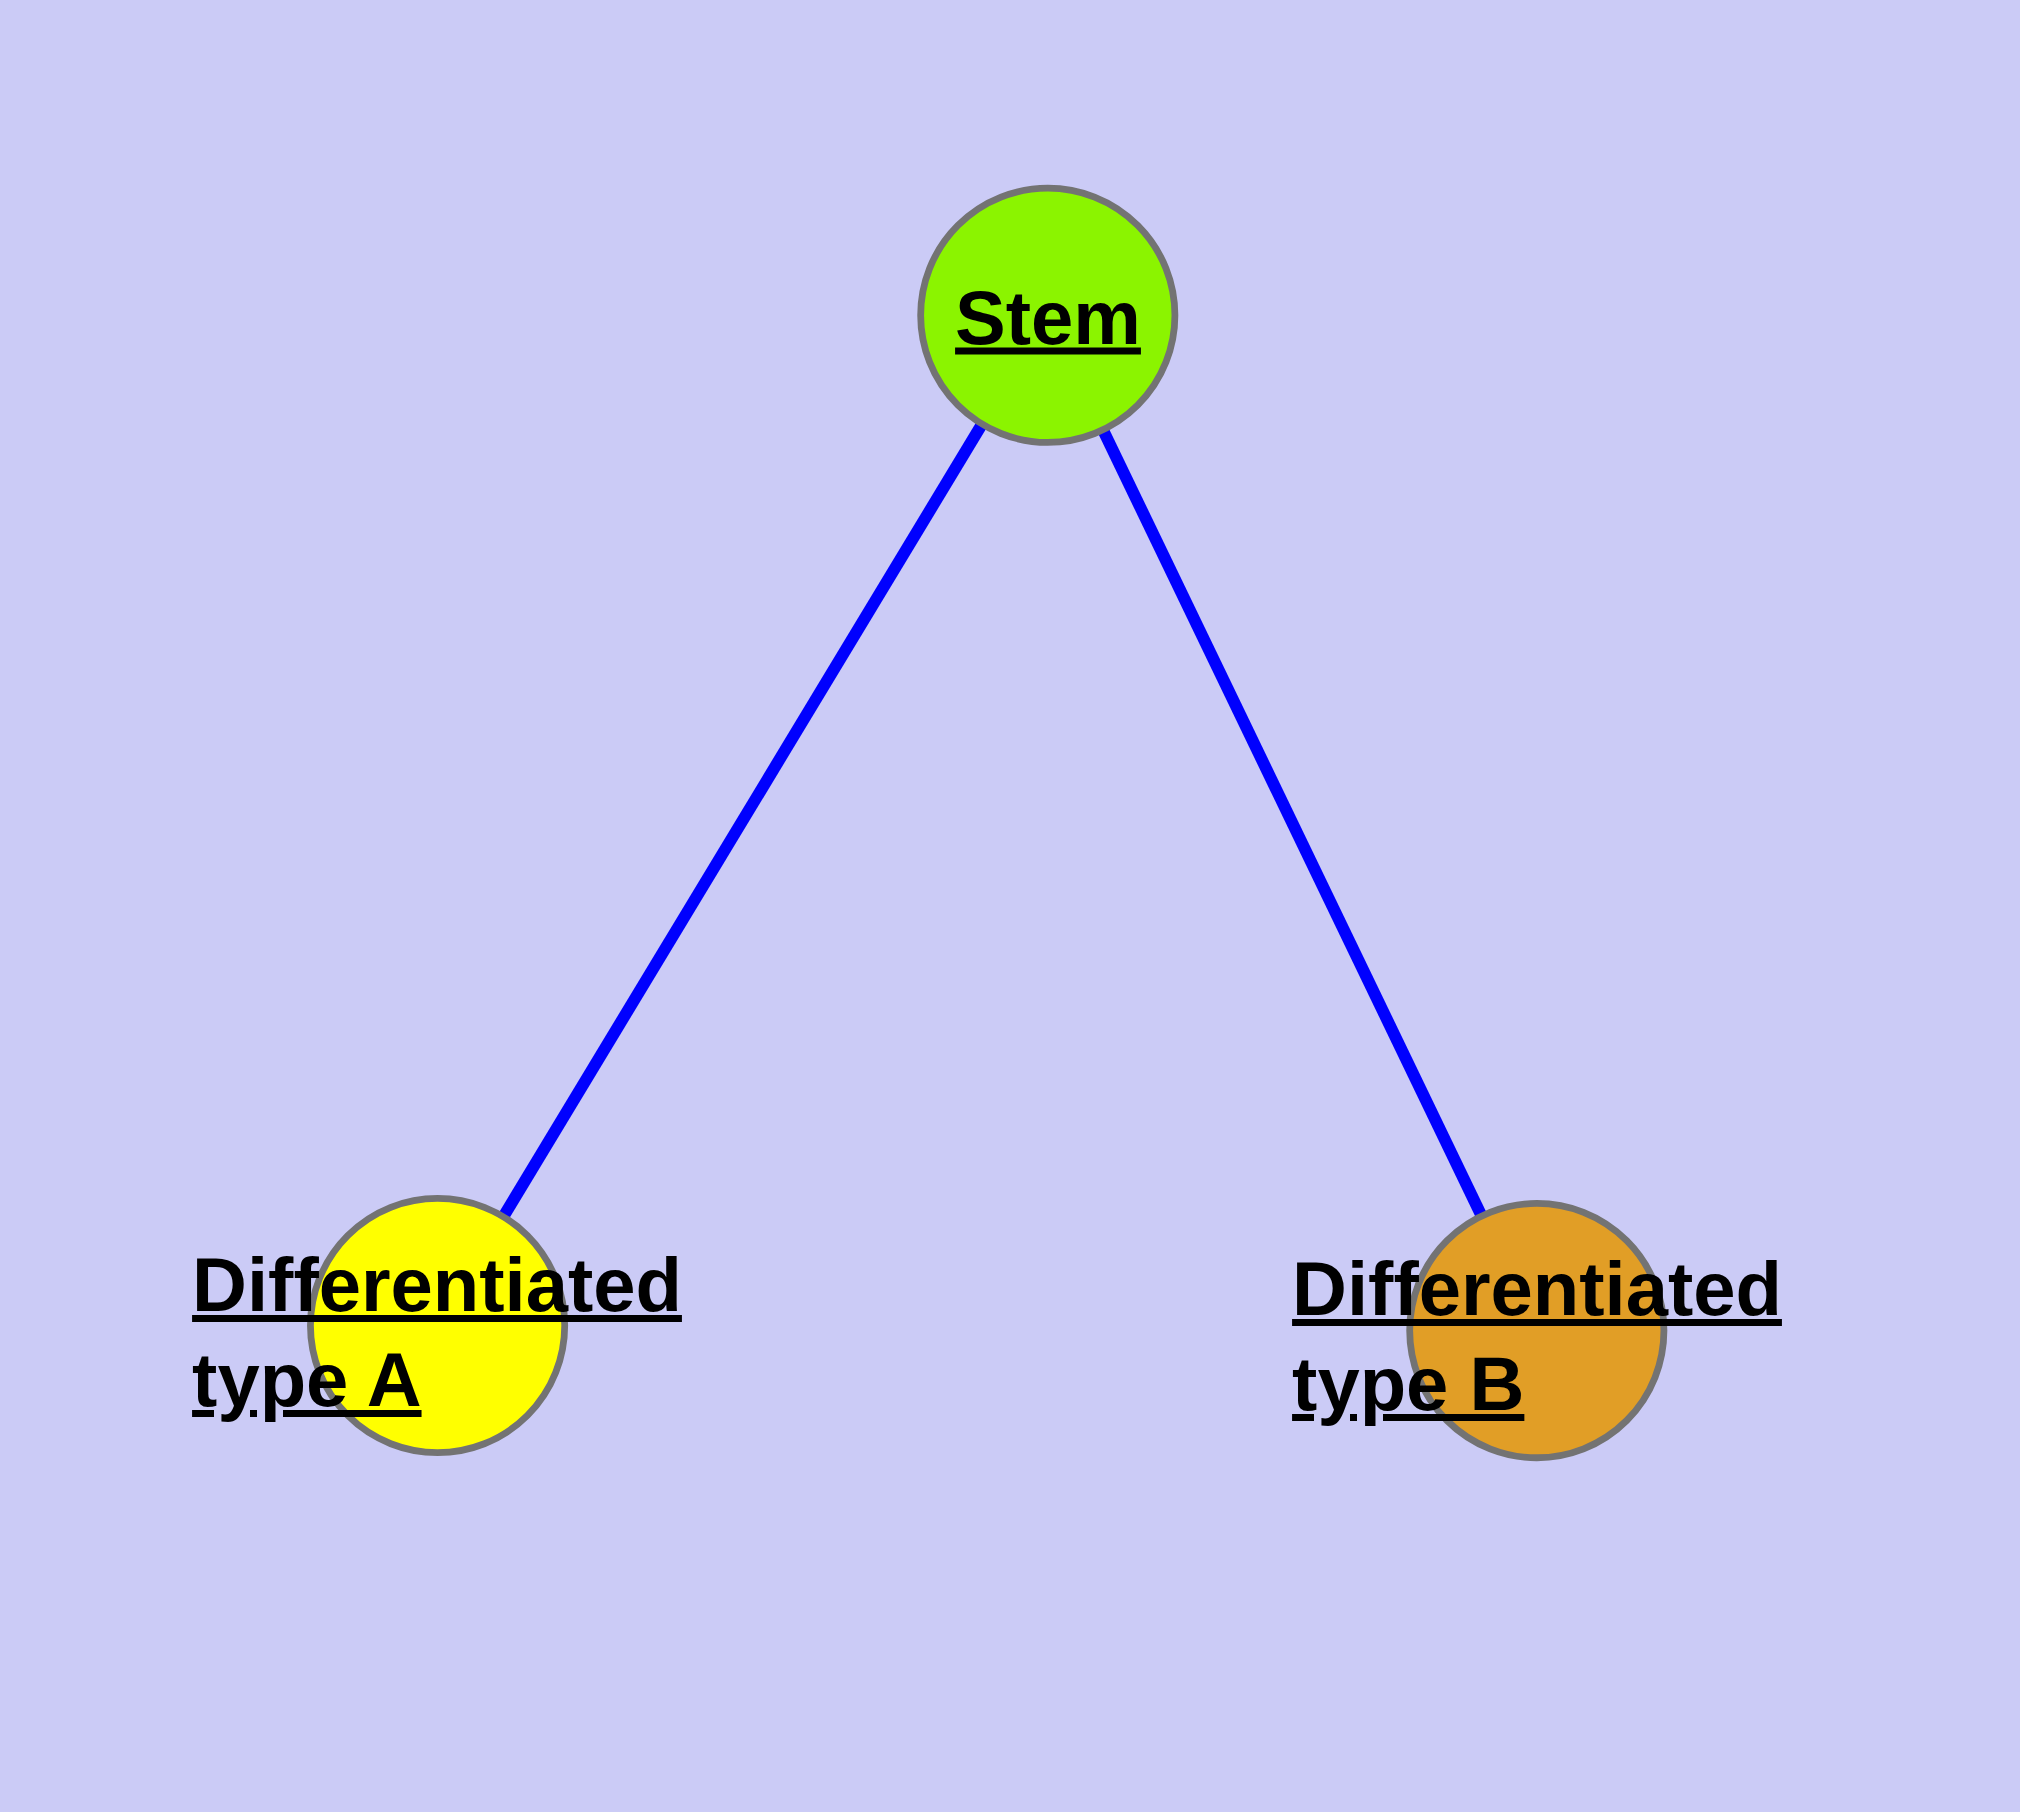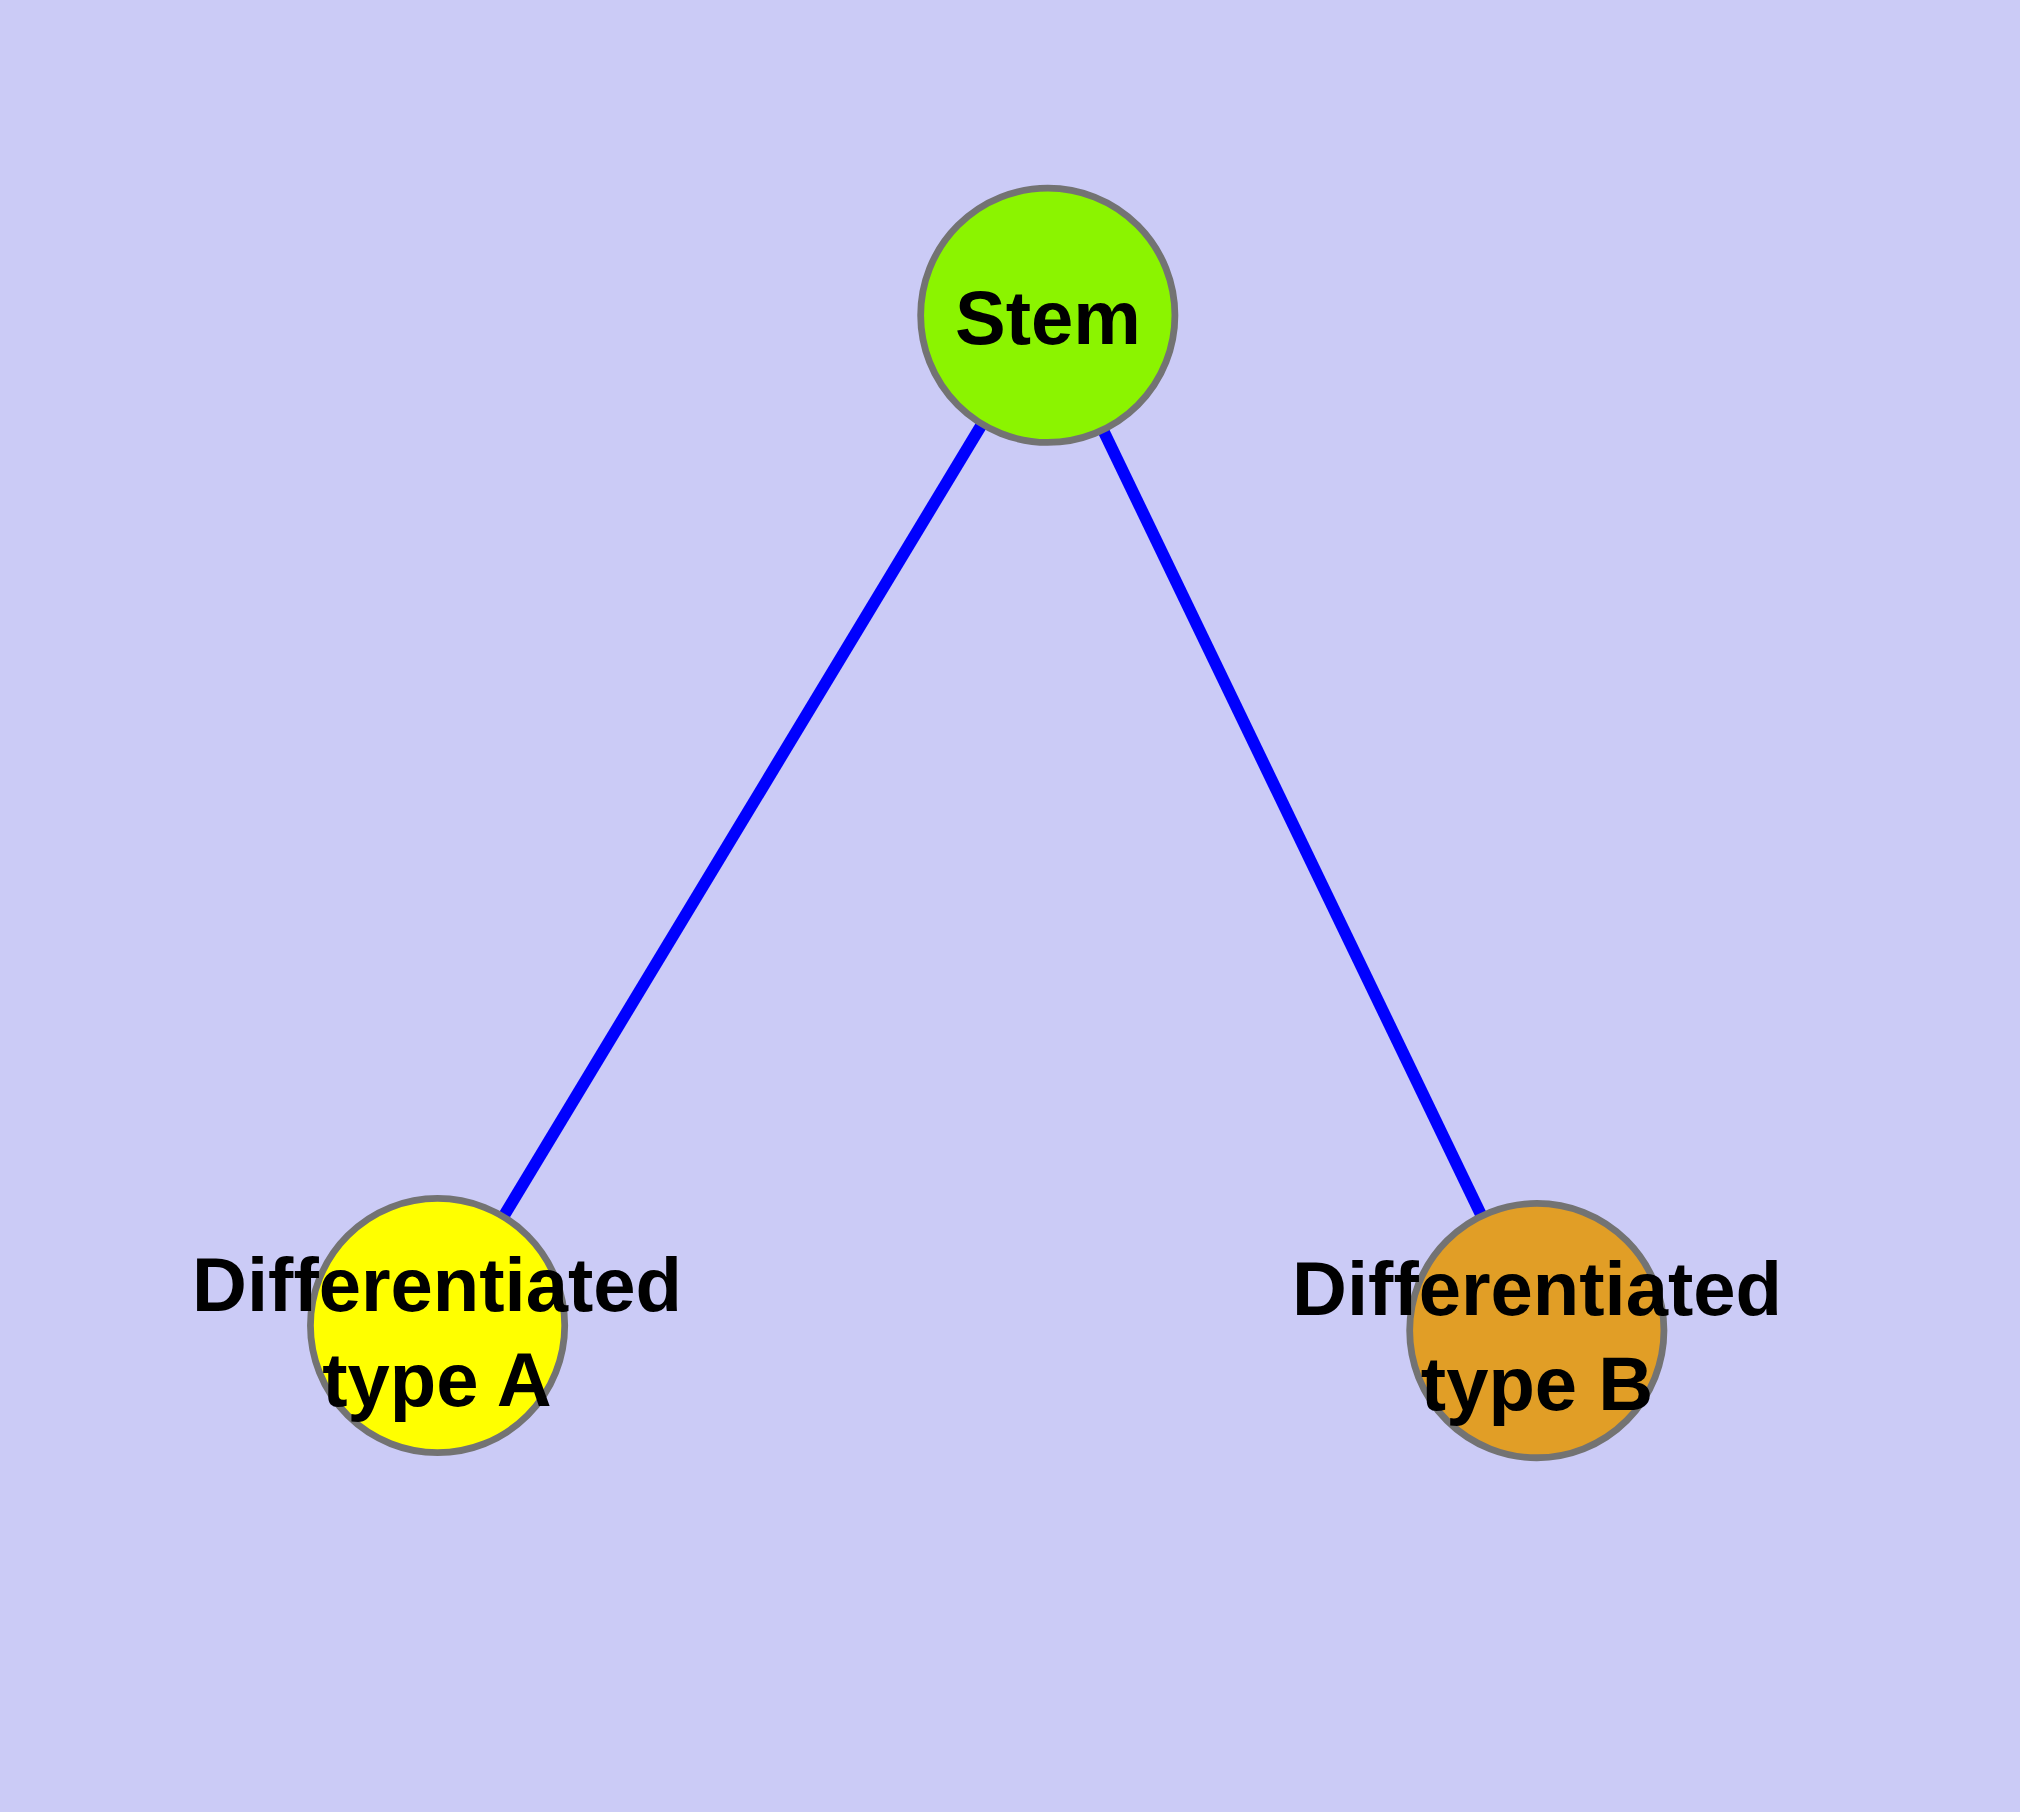--- a/index.html
+++ b/index.html
@@ -35,23 +35,24 @@
     stroke-width: 8;
     cursor: pointer;
   }
   .node-label {
     position: absolute;
     transform: translate(-50%, -50%);
     color: var(--label);
     font-weight: bold;
     font-size: 76px;
     line-height: 95px;
-    text-align: center;
+    text-align: left;
     white-space: pre-line;
     pointer-events: none;
+    text-decoration: underline;
   }
   .label-stem  { left: 1048px; top: 317px;  }
   .label-typeA { left: 437px;  top: 1332px; }
   .label-typeB { left: 1537px; top: 1336px; }
 </style>
 </head>
 <body>
 
 <div class="canvas">
 

